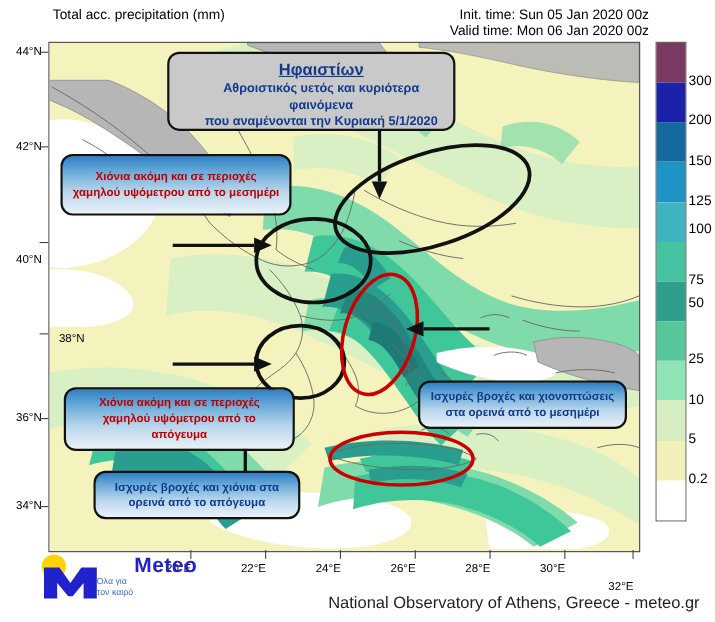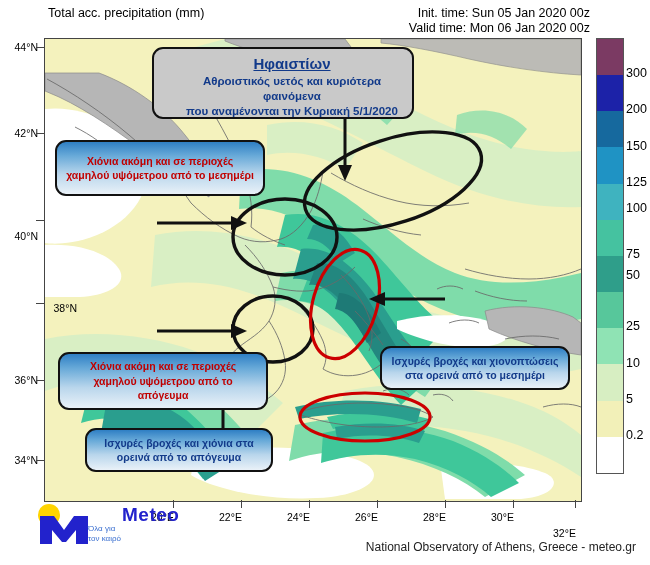--- a/index.html
+++ b/index.html
@@ -46,21 +46,21 @@
     position:absolute;border:2.5px solid #111;border-radius:11px;background:#c9c9c9;
     text-align:center;padding:5px 10px;box-sizing:border-box;
   }
   .title-box .t1{font-size:15px;font-weight:bold;color:#123a8a;text-decoration:underline;line-height:20px;}
   .title-box .t2{font-size:11.5px;font-weight:bold;color:#123a8a;line-height:15px;}
 
   
   .logo-wrap{position:absolute;left:28px;top:502px;width:170px;height:46px;}
   .logo-text{position:absolute;left:58px;top:2px;font-size:19px;font-weight:bold;color:#2222cc;letter-spacing:.5px;margin-left:36px;}
   .logo-tag{position:absolute;left:60px;top:22px;font-size:8px;color:#3a6fd0;line-height:9.5px;}
-  .footer{position:absolute;right:14px;top:540px;font-size:12px;color:#222;white-space:nowrap;}
+  .footer{position:absolute;right:14px;top:540px;font-size:15px;color:#222;white-space:nowrap;}
 </style>
 </head>
 <body>
 
 <div class="root">
 
   <div class="hdr" id="hdr-left">
     <div>Total acc. precipitation (mm)</div>
   </div>
 

